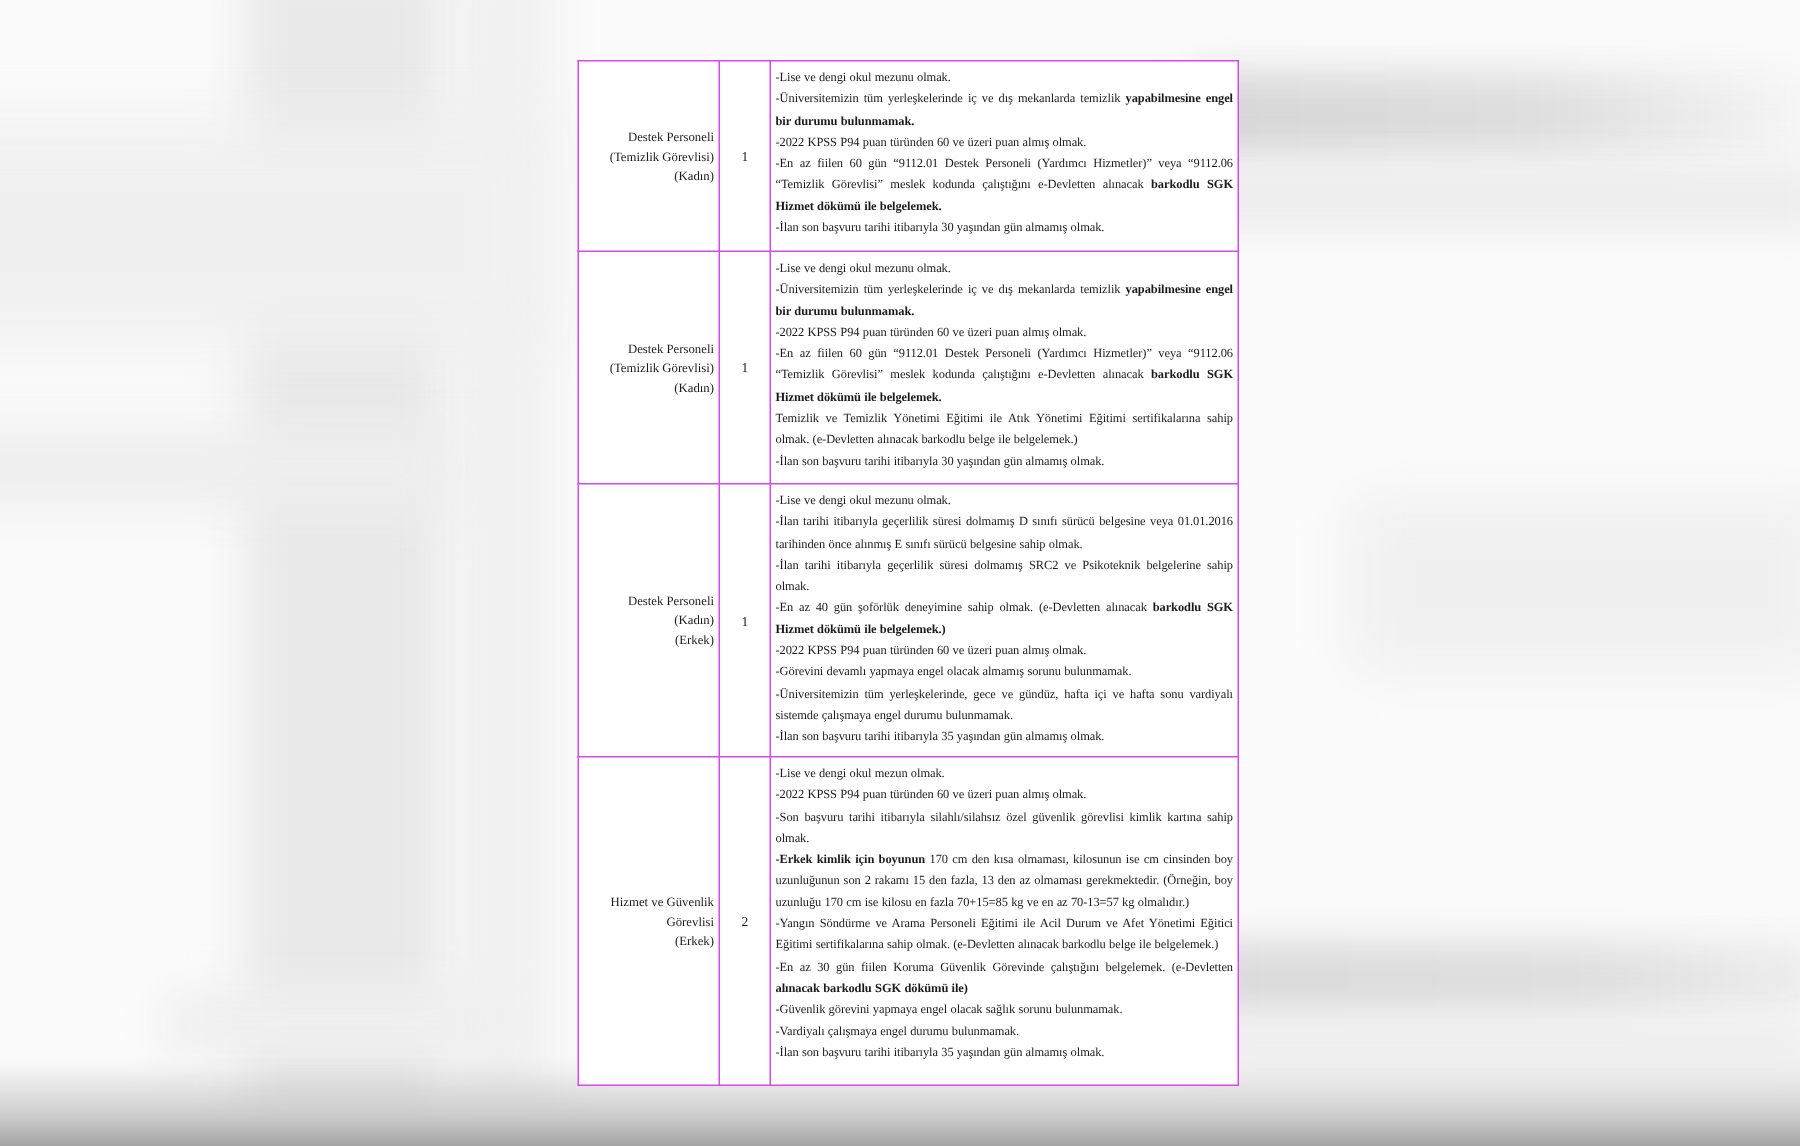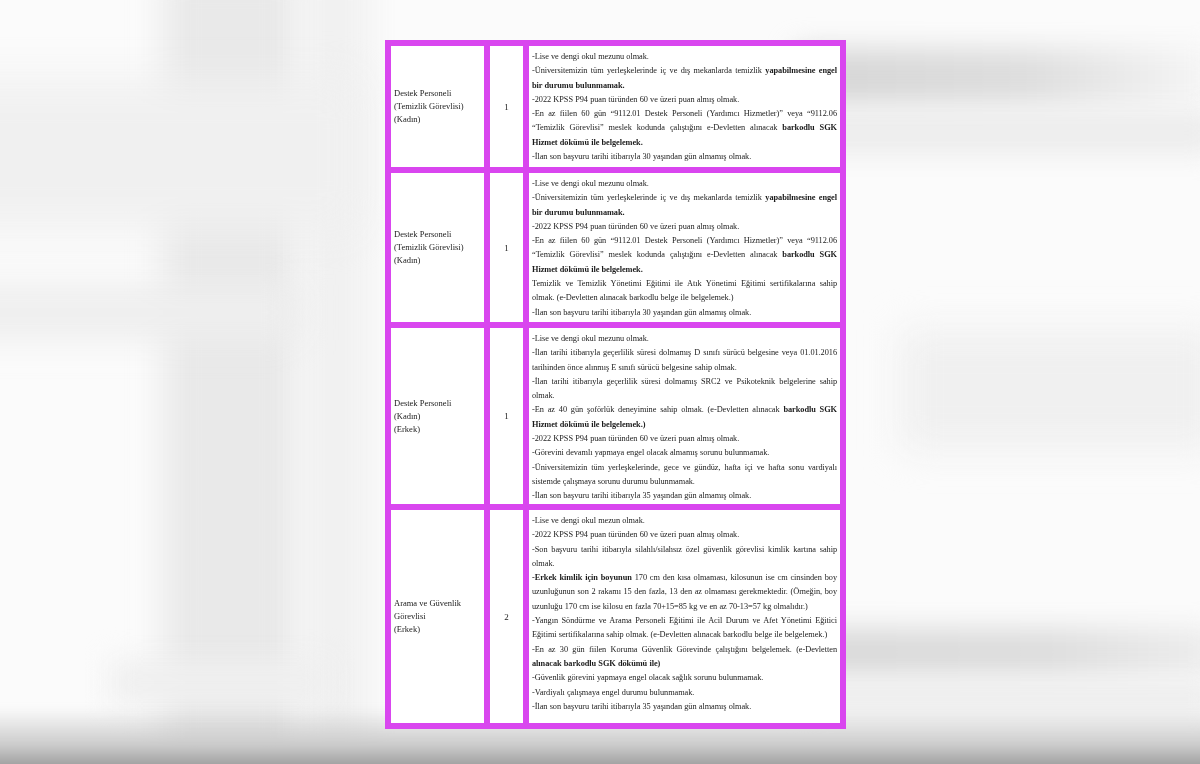--- a/index.html
+++ b/index.html
@@ -25,26 +25,26 @@
   .band-r-up{left:900px;top:330px;width:320px;height:120px;background:#f0f0f0;filter:blur(18px);}
   .bottom-strip{left:-15px;top:708px;width:1230px;height:70px;
     background:linear-gradient(180deg,rgba(250,250,250,0) 0%,#c9c9c9 55%,#9b9b9b 85%,#969696 100%);
     filter:blur(5px);}
   
   .doc-table{
     position:absolute;left:385px;top:40px;width:427px;height:683px;
     border-collapse:collapse;table-layout:fixed;background:#ffffff;
     color:#1b1b1b;filter:blur(0.2px);
   }
-  .doc-table td{border:6px solid #d946ef;overflow:hidden;vertical-align:middle;}
+  .doc-table td{border:1px solid #d946ef;overflow:hidden;vertical-align:middle;}
   .doc-table tr:nth-child(1){height:127px;}
   .doc-table tr:nth-child(2){height:155px;}
   .doc-table tr:nth-child(3){height:182px;}
   .doc-table tr:nth-child(4){height:219px;}
-  td.position-cell{width:87px;text-align:left;font-size:8.5px;line-height:13px;padding:16px 3px;}
+  td.position-cell{width:87px;text-align:right;font-size:8.5px;line-height:13px;padding:16px 3px;}
   td.count-cell{width:31px;text-align:center;font-size:9px;}
   td.requirements-cell{width:305px;vertical-align:top;padding:4px 3px 0 3px;}
   td.requirements-cell p{
     margin:0;font-size:8.3px;line-height:14.3px;text-align:justify;
     letter-spacing:-0.05px;word-spacing:0.2px;
   }
   td.requirements-cell b{font-weight:bold;}
 </style>
 </head>
 <body>
@@ -103,27 +103,27 @@
           <div>(Erkek)</div>
         </td>
         <td class="count-cell">1</td>
         <td class="requirements-cell">
           <p><span>-Lise ve dengi okul mezunu olmak.</span></p>
           <p><span>-İlan tarihi itibarıyla geçerlilik süresi dolmamış D sınıfı sürücü belgesine veya 01.01.2016 tarihinden önce alınmış E sınıfı sürücü belgesine sahip olmak.</span></p>
           <p><span>-İlan tarihi itibarıyla geçerlilik süresi dolmamış SRC2 ve Psikoteknik belgelerine sahip olmak.</span></p>
           <p><span>-En az 40 gün şoförlük deneyimine sahip olmak. (e-Devletten alınacak </span><b>barkodlu SGK Hizmet dökümü ile belgelemek.)</b></p>
           <p><span>-2022 KPSS P94 puan türünden 60 ve üzeri puan almış olmak.</span></p>
           <p><span>-Görevini devamlı yapmaya engel olacak almamış sorunu bulunmamak.</span></p>
-          <p><span>-Üniversitemizin tüm yerleşkelerinde, gece ve gündüz, hafta içi ve hafta sonu vardiyalı sistemde çalışmaya sorunu durumu bulunmamak.</span></p>
+          <p><span>-Üniversitemizin tüm yerleşkelerinde, gece ve gündüz, hafta içi ve hafta sonu vardiyalı sistemde çalışmaya engel durumu bulunmamak.</span></p>
           <p><span>-İlan son başvuru tarihi itibarıyla 35 yaşından gün almamış olmak.</span></p>
         </td>
       </tr>
       <tr>
         <td class="position-cell">
-          <div>Arama ve Güvenlik</div>
+          <div>Hizmet ve Güvenlik</div>
           <div>Görevlisi</div>
           <div>(Erkek)</div>
         </td>
         <td class="count-cell">2</td>
         <td class="requirements-cell">
           <p><span>-Lise ve dengi okul mezun olmak.</span></p>
           <p><span>-2022 KPSS P94 puan türünden 60 ve üzeri puan almış olmak.</span></p>
           <p><span>-Son başvuru tarihi itibarıyla silahlı/silahsız özel güvenlik görevlisi kimlik kartına sahip olmak.</span></p>
           <p><b>-Erkek kimlik için boyunun</b><span> 170 cm den kısa olmaması, kilosunun ise cm cinsinden boy uzunluğunun son 2 rakamı 15 den fazla, 13 den az olmaması gerekmektedir. (Örneğin, boy uzunluğu 170 cm ise kilosu en fazla 70+15=85 kg ve en az 70-13=57 kg olmalıdır.)</span></p>
           <p><span>-Yangın Söndürme ve Arama Personeli Eğitimi ile Acil Durum ve Afet Yönetimi Eğitici Eğitimi sertifikalarına sahip olmak. (e-Devletten alınacak barkodlu belge ile belgelemek.)</span></p>

